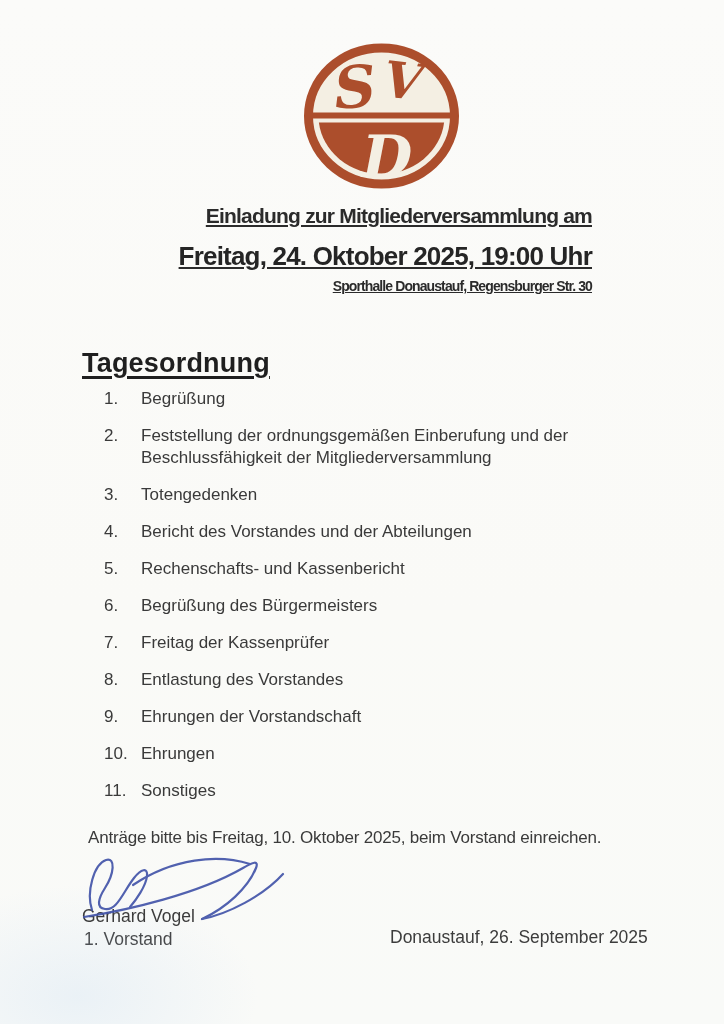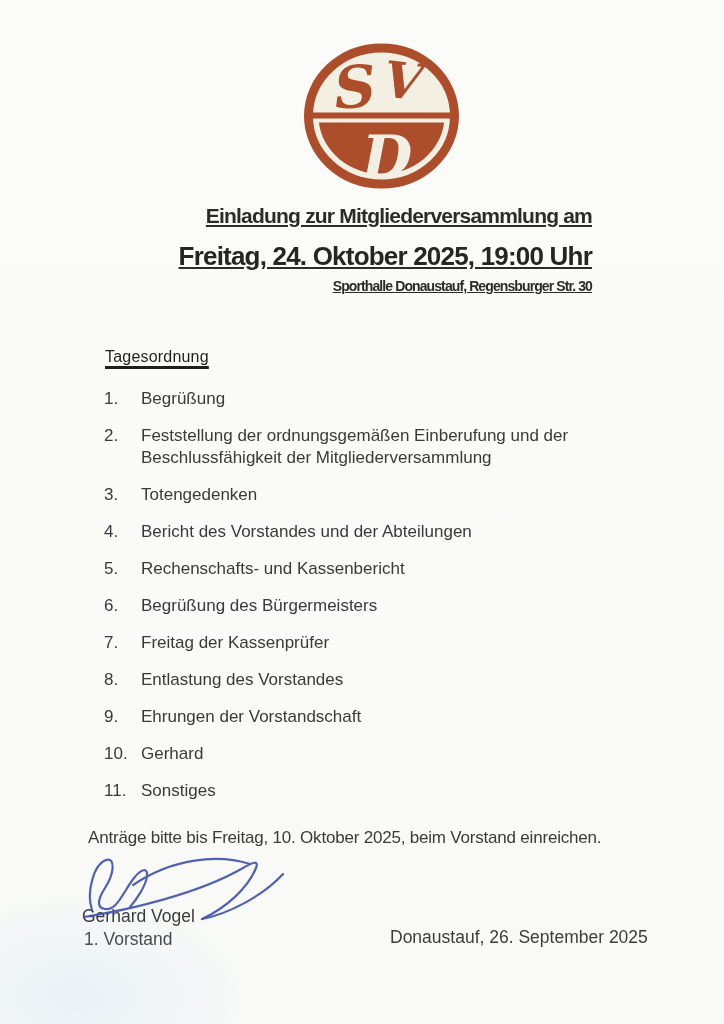--- a/index.html
+++ b/index.html
@@ -18,22 +18,22 @@
   .logo { position:absolute; left:300px; top:40px; width:163px; height:152px; }
 
   .header-block {
     position:absolute; left:0; top:204px; width:592px; text-align:right; color:#2b2b2b;text-decoration:underline;
   }
   .h1 { font-size:21px; font-weight:bold; letter-spacing:-0.8px; line-height:24px; }
   .h2 { font-size:26px; font-weight:bold; letter-spacing:-0.8px; line-height:34px; margin-top:11px; color:#252525; }
   .h3 { font-size:14px; font-weight:bold; letter-spacing:-0.9px; line-height:26px;margin-left:36px; }
 
   .agenda-title {
-    position:absolute; left:105px; top:348px;
-    font-size:16px; font-weight:normal; color:#1f1f1f;
+    position:absolute; left:82px; top:348px;
+    font-size:27px; font-weight:bold; color:#1f1f1f;
     text-decoration:underline; text-decoration-thickness:2.5px; text-underline-offset:4px;
     letter-spacing:0.2px;
   }
   ol.agenda {
     position:absolute; left:104px; top:388px;
     margin:0; padding:0; list-style:none;
   }
   ol.agenda li { display:flex; margin-bottom:15px; font-size:17px; line-height:22px; color:#3a3a3a; }
   ol.agenda .num { flex:none; width:37px; }
   ol.agenda .txt { width:505px; }
@@ -105,21 +105,21 @@
       <li>
         <span class="num">8.</span>
         <span class="txt">Entlastung des Vorstandes</span>
       </li>
       <li>
         <span class="num">9.</span>
         <span class="txt">Ehrungen der Vorstandschaft</span>
       </li>
       <li>
         <span class="num">10.</span>
-        <span class="txt">Gerhard</span>
+        <span class="txt">Ehrungen</span>
       </li>
       <li>
         <span class="num">11.</span>
         <span class="txt">Sonstiges</span>
       </li>
     </ol>
 
   <div class="note">Anträge bitte bis Freitag, 10. Oktober 2025, beim Vorstand einreichen.</div>
 
   <svg class="signature" viewBox="0 0 230 78" aria-hidden="true">

